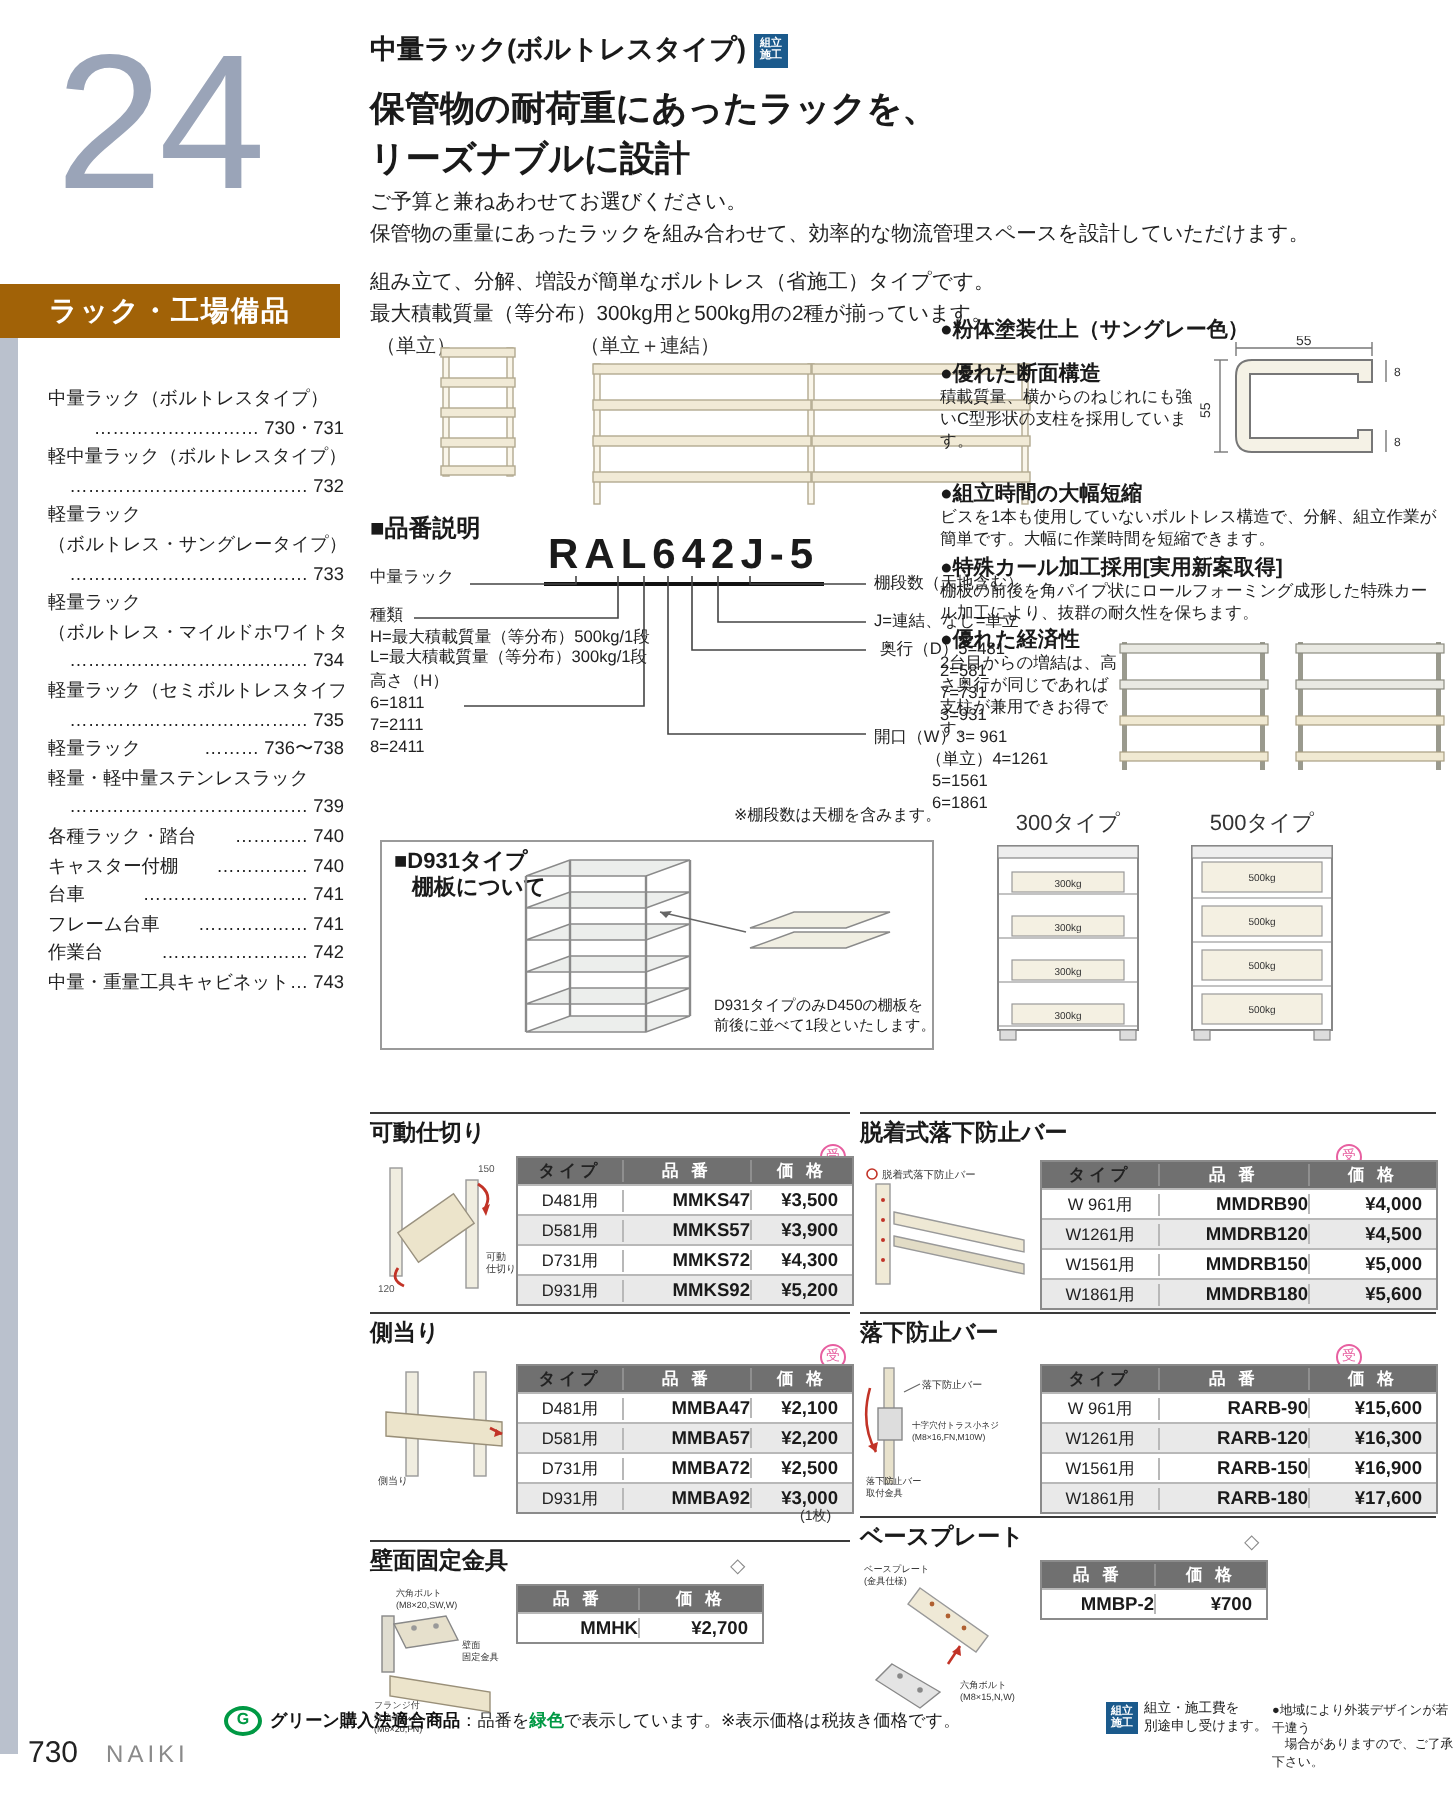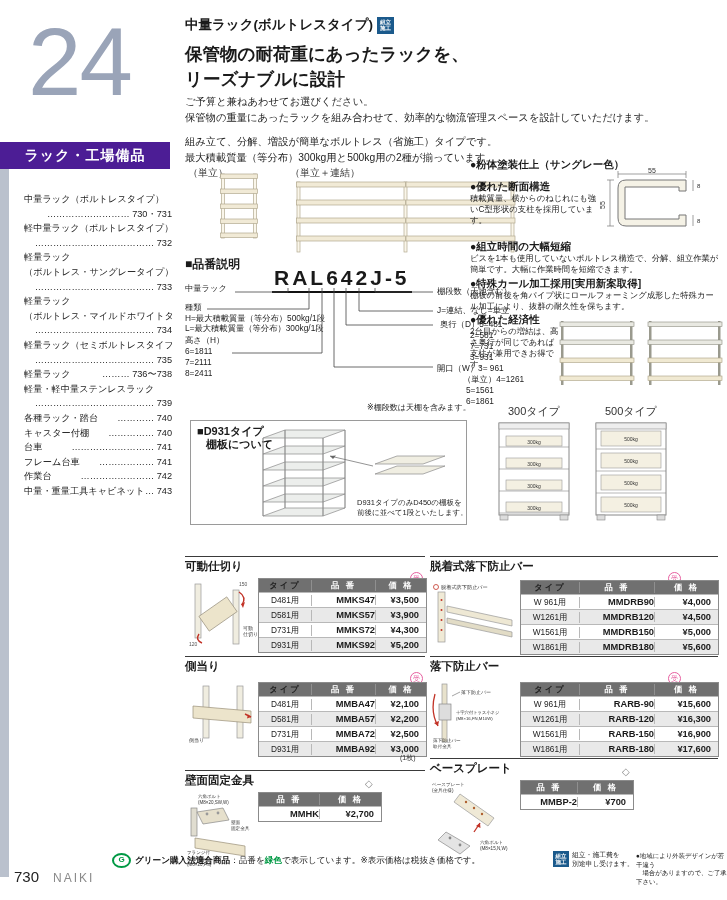--- a/index.html
+++ b/index.html
@@ -2,21 +2,21 @@
 <html lang="ja"><head>
 <meta charset="utf-8">
 <style>
   html,body{margin:0;padding:0;background:#fff;}
   #page{position:relative;width:727px;height:900px;background:#fff;overflow:hidden;
         font-family:"Liberation Sans","DejaVu Sans",sans-serif;color:#1a1a1a;}
   .abs{position:absolute;}
 
   
   #chapter-num{left:28px;top:14px;font-size:96px;line-height:1;color:#9aa4b8;letter-spacing:-2px;}
-  #side-tab{left:0;top:142px;width:170px;height:27px;background:#4c1d95;color:#fff;
+  #side-tab{left:0;top:142px;width:170px;height:27px;background:#a16207;color:#fff;
             display:flex;align-items:center;justify-content:center;font-size:14px;font-weight:bold;letter-spacing:1px;}
   #side-strip{left:0;top:169px;width:9px;height:708px;background:#bac1cd;}
   #toc{left:24px;top:192px;width:148px;font-size:9.2px;line-height:14.6px;color:#222;}
   .toc-line{display:flex;justify-content:space-between;white-space:nowrap;}
   .toc-line .tl{overflow:hidden;}
   .toc-line .tr{margin-left:auto;}
 
   
   #product-title-row{left:185px;top:16px;display:flex;align-items:center;}
   #product-title{font-size:13.5px;font-weight:bold;}

